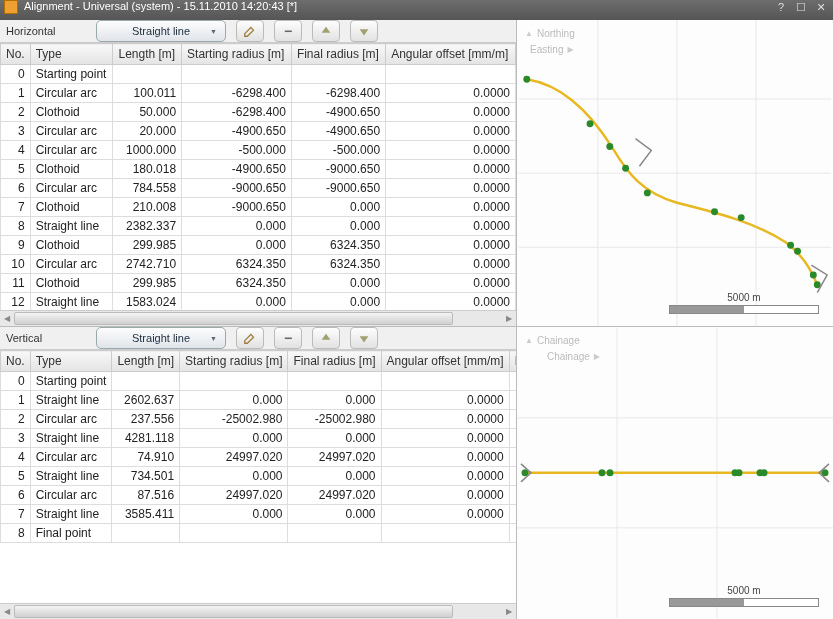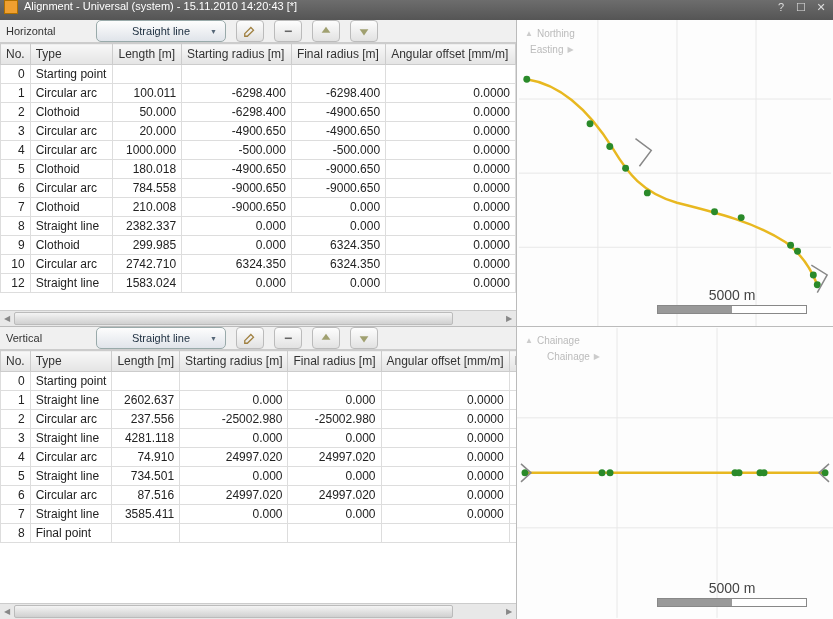--- a/index.html
+++ b/index.html
@@ -175,26 +175,26 @@
   .axis-labels div { display: flex; align-items: center; gap: 4px; }
   .arrow-up, .arrow-right { font-size: 8px; color: #ccc; }
   .plot-svg {
     position: absolute;
     inset: 0;
     width: 100%;
     height: 100%;
   }
   .scalebar {
     position: absolute;
-    bottom: 12px; right: 26px;
+    bottom: 12px; right: 14px;
     display: flex;
     flex-direction: column;
     align-items: center;
     gap: 2px;
-    font-size: 14px;
+    font-size: 10px;
     color: #444;
   }
   .scalebar .bar {
     display: flex;
     width: 150px;
     height: 9px;
     border: 1px solid #888;
   }
   .scalebar .bar div { flex: 1; }
   .scalebar .bar div:first-child { background: #999; }
@@ -332,20 +332,28 @@
                 <td class="num">0.000</td>
                 <td class="num">6324.350</td>
                 <td class="num">0.0000</td>
               </tr>
               <tr>
                 <td class="idx">10</td>
                 <td>Circular arc</td>
                 <td class="num">2742.710</td>
                 <td class="num">6324.350</td>
                 <td class="num">6324.350</td>
+                <td class="num">0.0000</td>
+              </tr>
+              <tr>
+                <td class="idx">11</td>
+                <td>Clothoid</td>
+                <td class="num">299.985</td>
+                <td class="num">6324.350</td>
+                <td class="num">0.000</td>
                 <td class="num">0.0000</td>
               </tr>
               <tr>
                 <td class="idx">12</td>
                 <td>Straight line</td>
                 <td class="num">1583.024</td>
                 <td class="num">0.000</td>
                 <td class="num">0.000</td>
                 <td class="num">0.0000</td>
               </tr>

